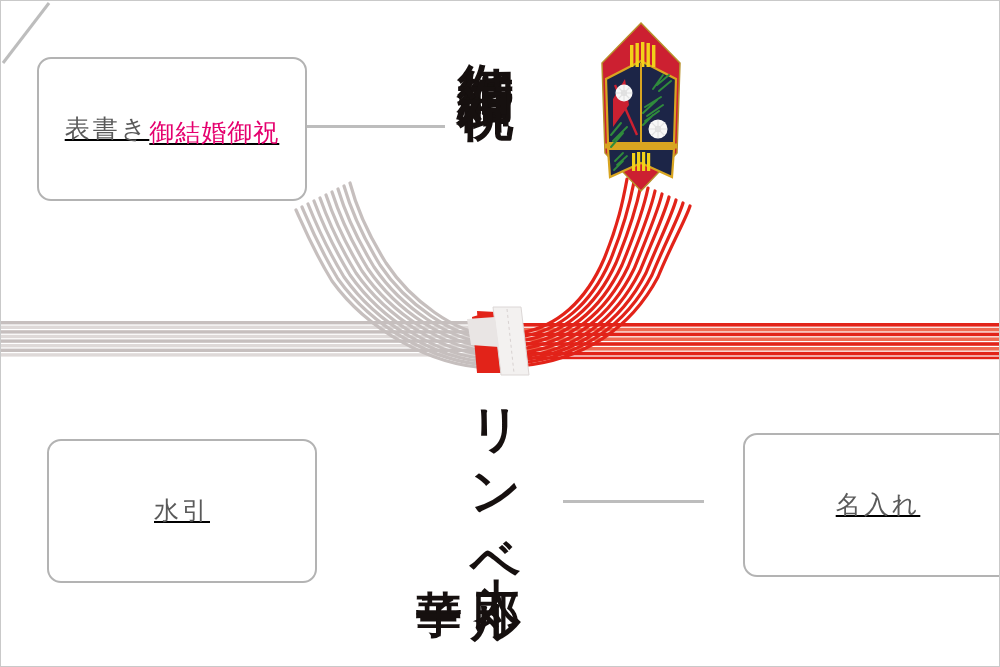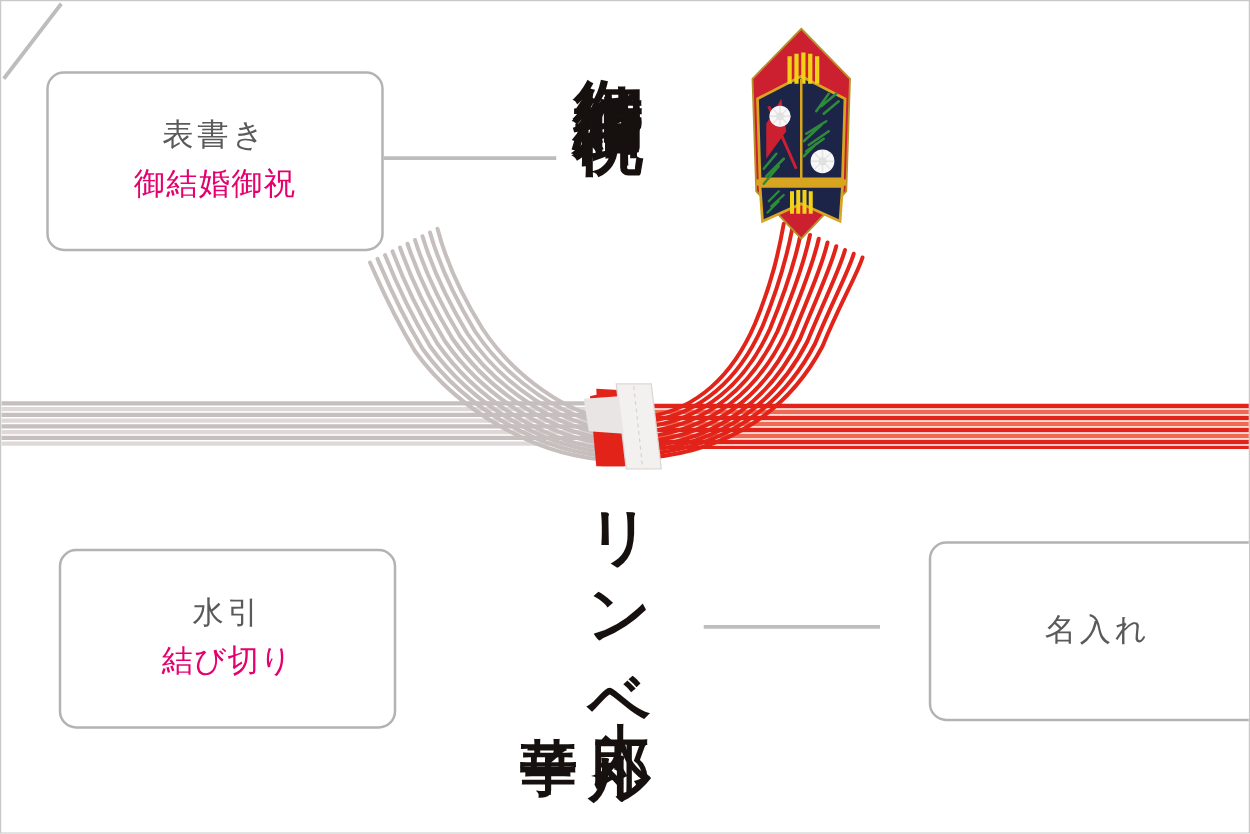--- a/index.html
+++ b/index.html
@@ -5,22 +5,23 @@
   html,body{margin:0;padding:0;background:#fff;}
   body{font-family:"Liberation Sans","DejaVu Sans",sans-serif;}
   #stage{
     position:relative;width:1000px;height:667px;background:#ffffff;
     box-sizing:border-box;border:1px solid #c9c9c9;overflow:hidden;
   }
   
   .callout{
     position:absolute;box-sizing:border-box;
     border:2px solid #b3b3b3;border-radius:14px;background:#ffffff;
-    display:flex;flex-direction:column;align-items:center;justify-content:center;
+    display:flex;align-items:center;justify-content:center;
     z-index:40;
+    text-decoration:underline;
   }
   .callout .c-title{
     font-size:25px;color:#5a5a5a;letter-spacing:3px;line-height:1.25;
     font-weight:400;
   }
   .callout .c-value{
     font-size:25px;color:#e5006e;letter-spacing:1px;line-height:1.35;margin-top:7px;
     font-weight:400;
   }
   #box-omotegaki{left:36px;top:56px;width:270px;height:144px;}
@@ -202,20 +203,19 @@
   </svg>
 
   
   <div class="callout" id="box-omotegaki">
     <div class="c-title">表書き</div>
     <div class="c-value">御結婚御祝</div>
   </div>
 
   <div class="callout" id="box-mizuhiki">
     <div class="c-title">水引</div>
-    <div class="c-value">結び切り</div>
   </div>
 
   <div class="callout" id="box-nairei">
     <div class="c-title">名入れ</div>
   </div>
 
 </div>
 
 </body></html>

